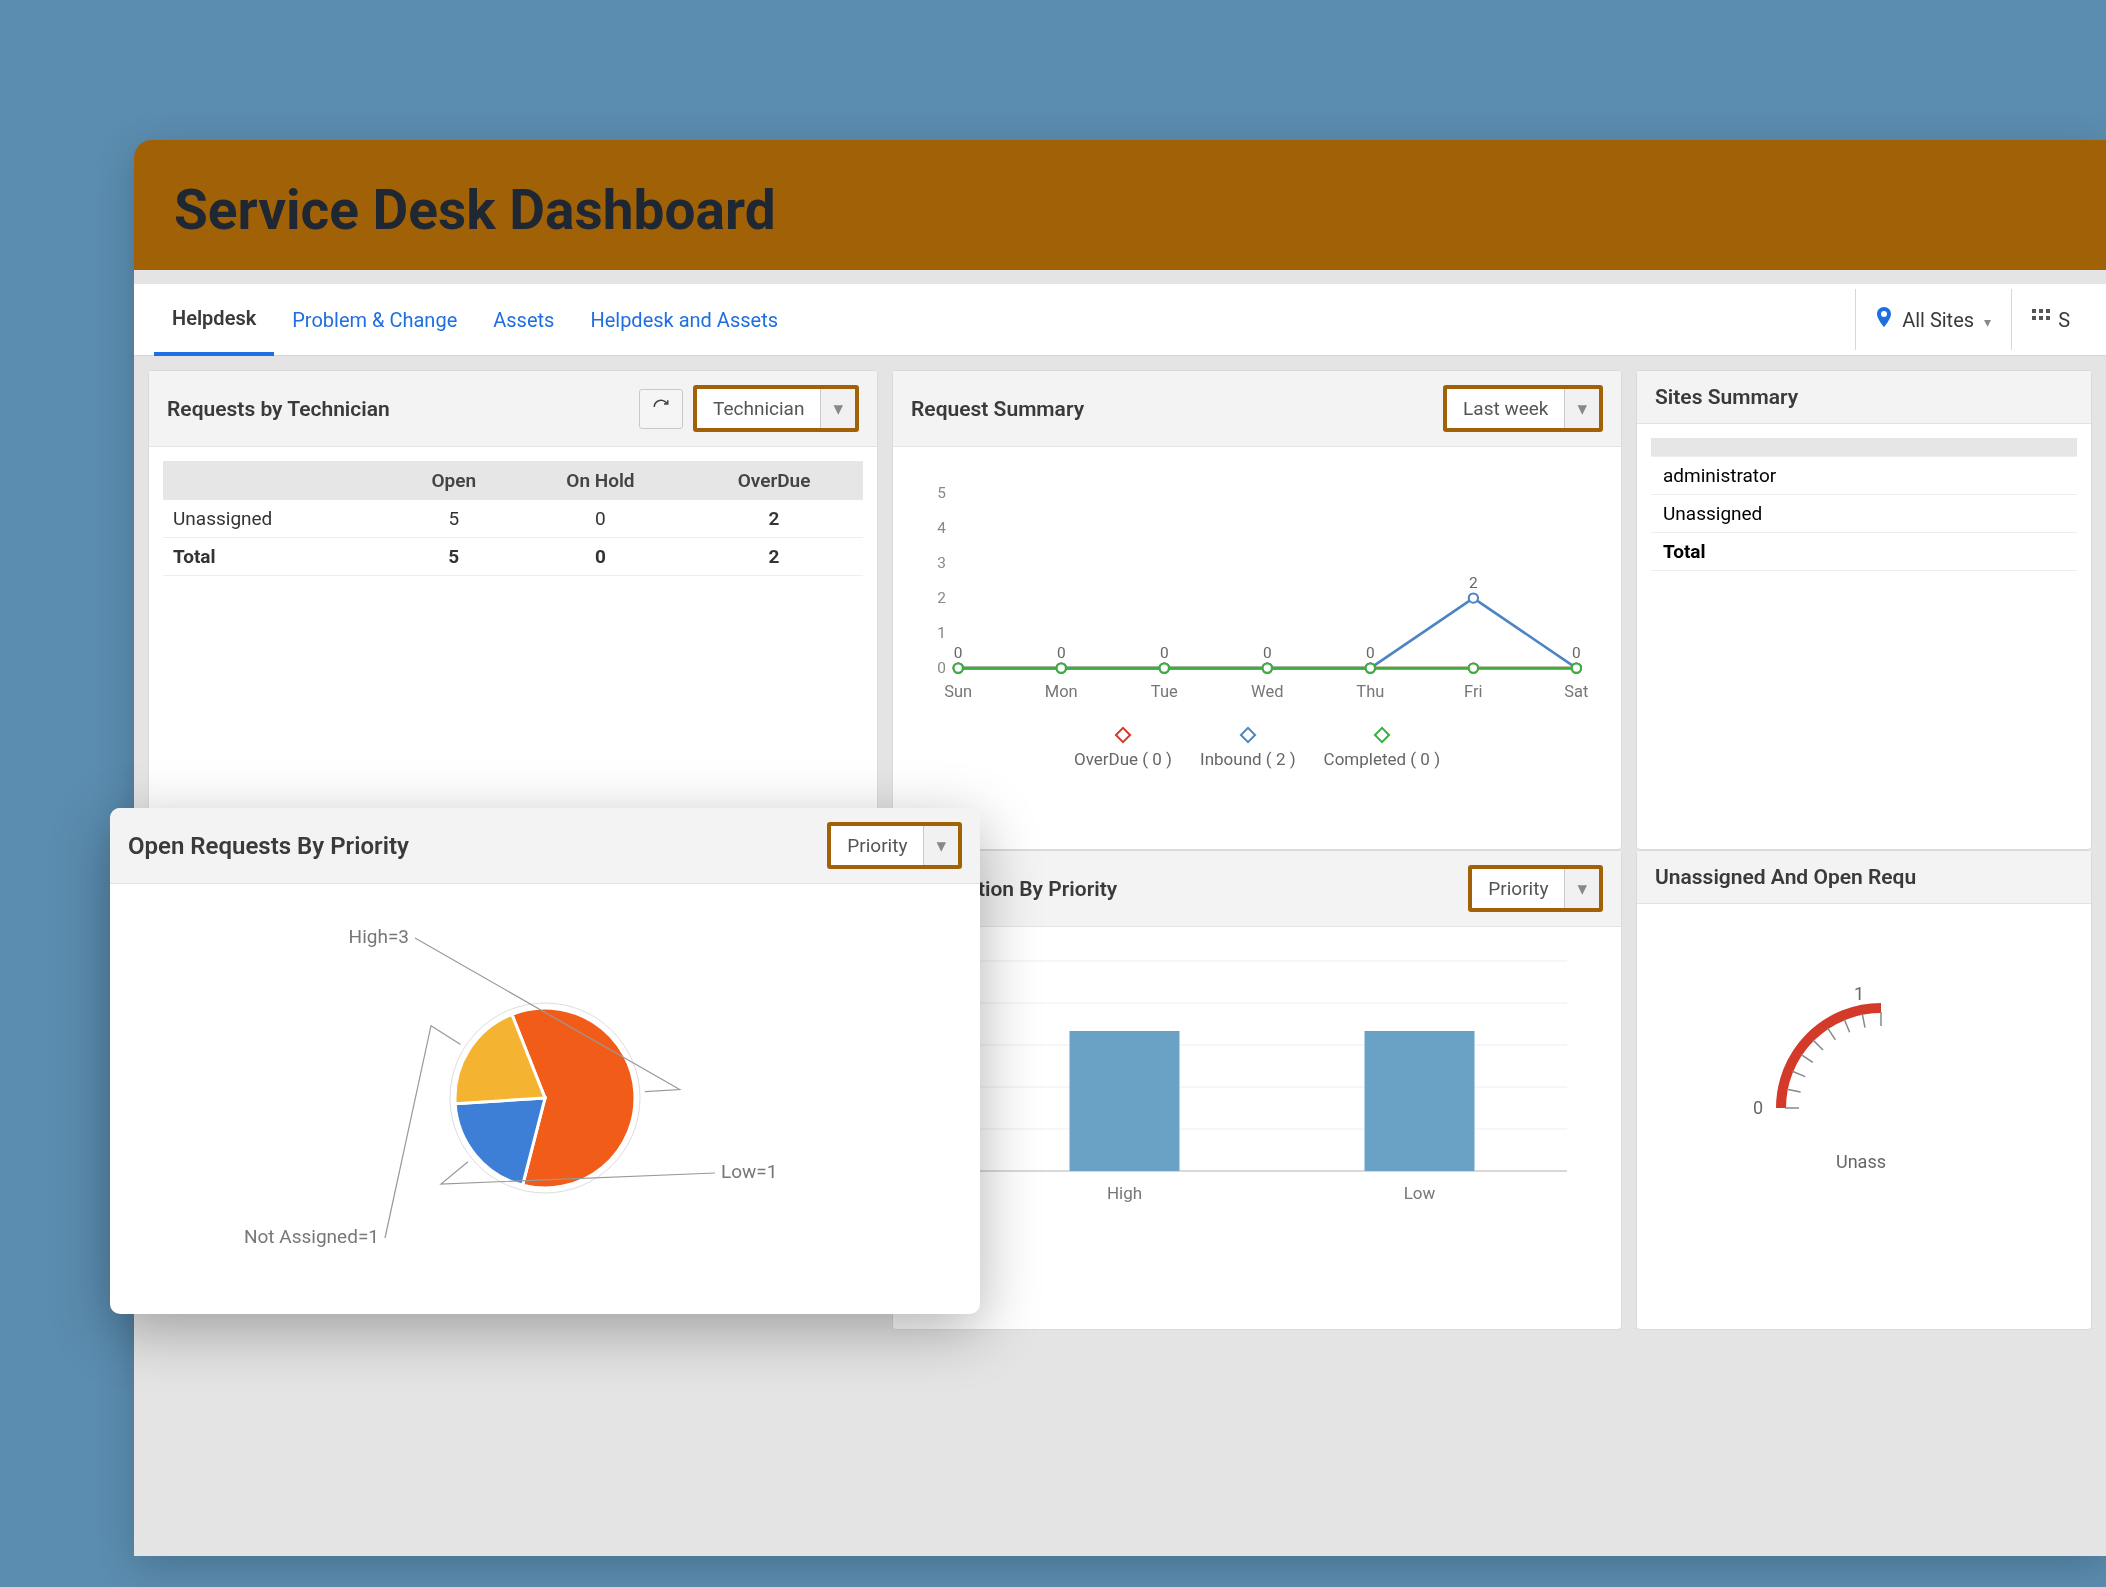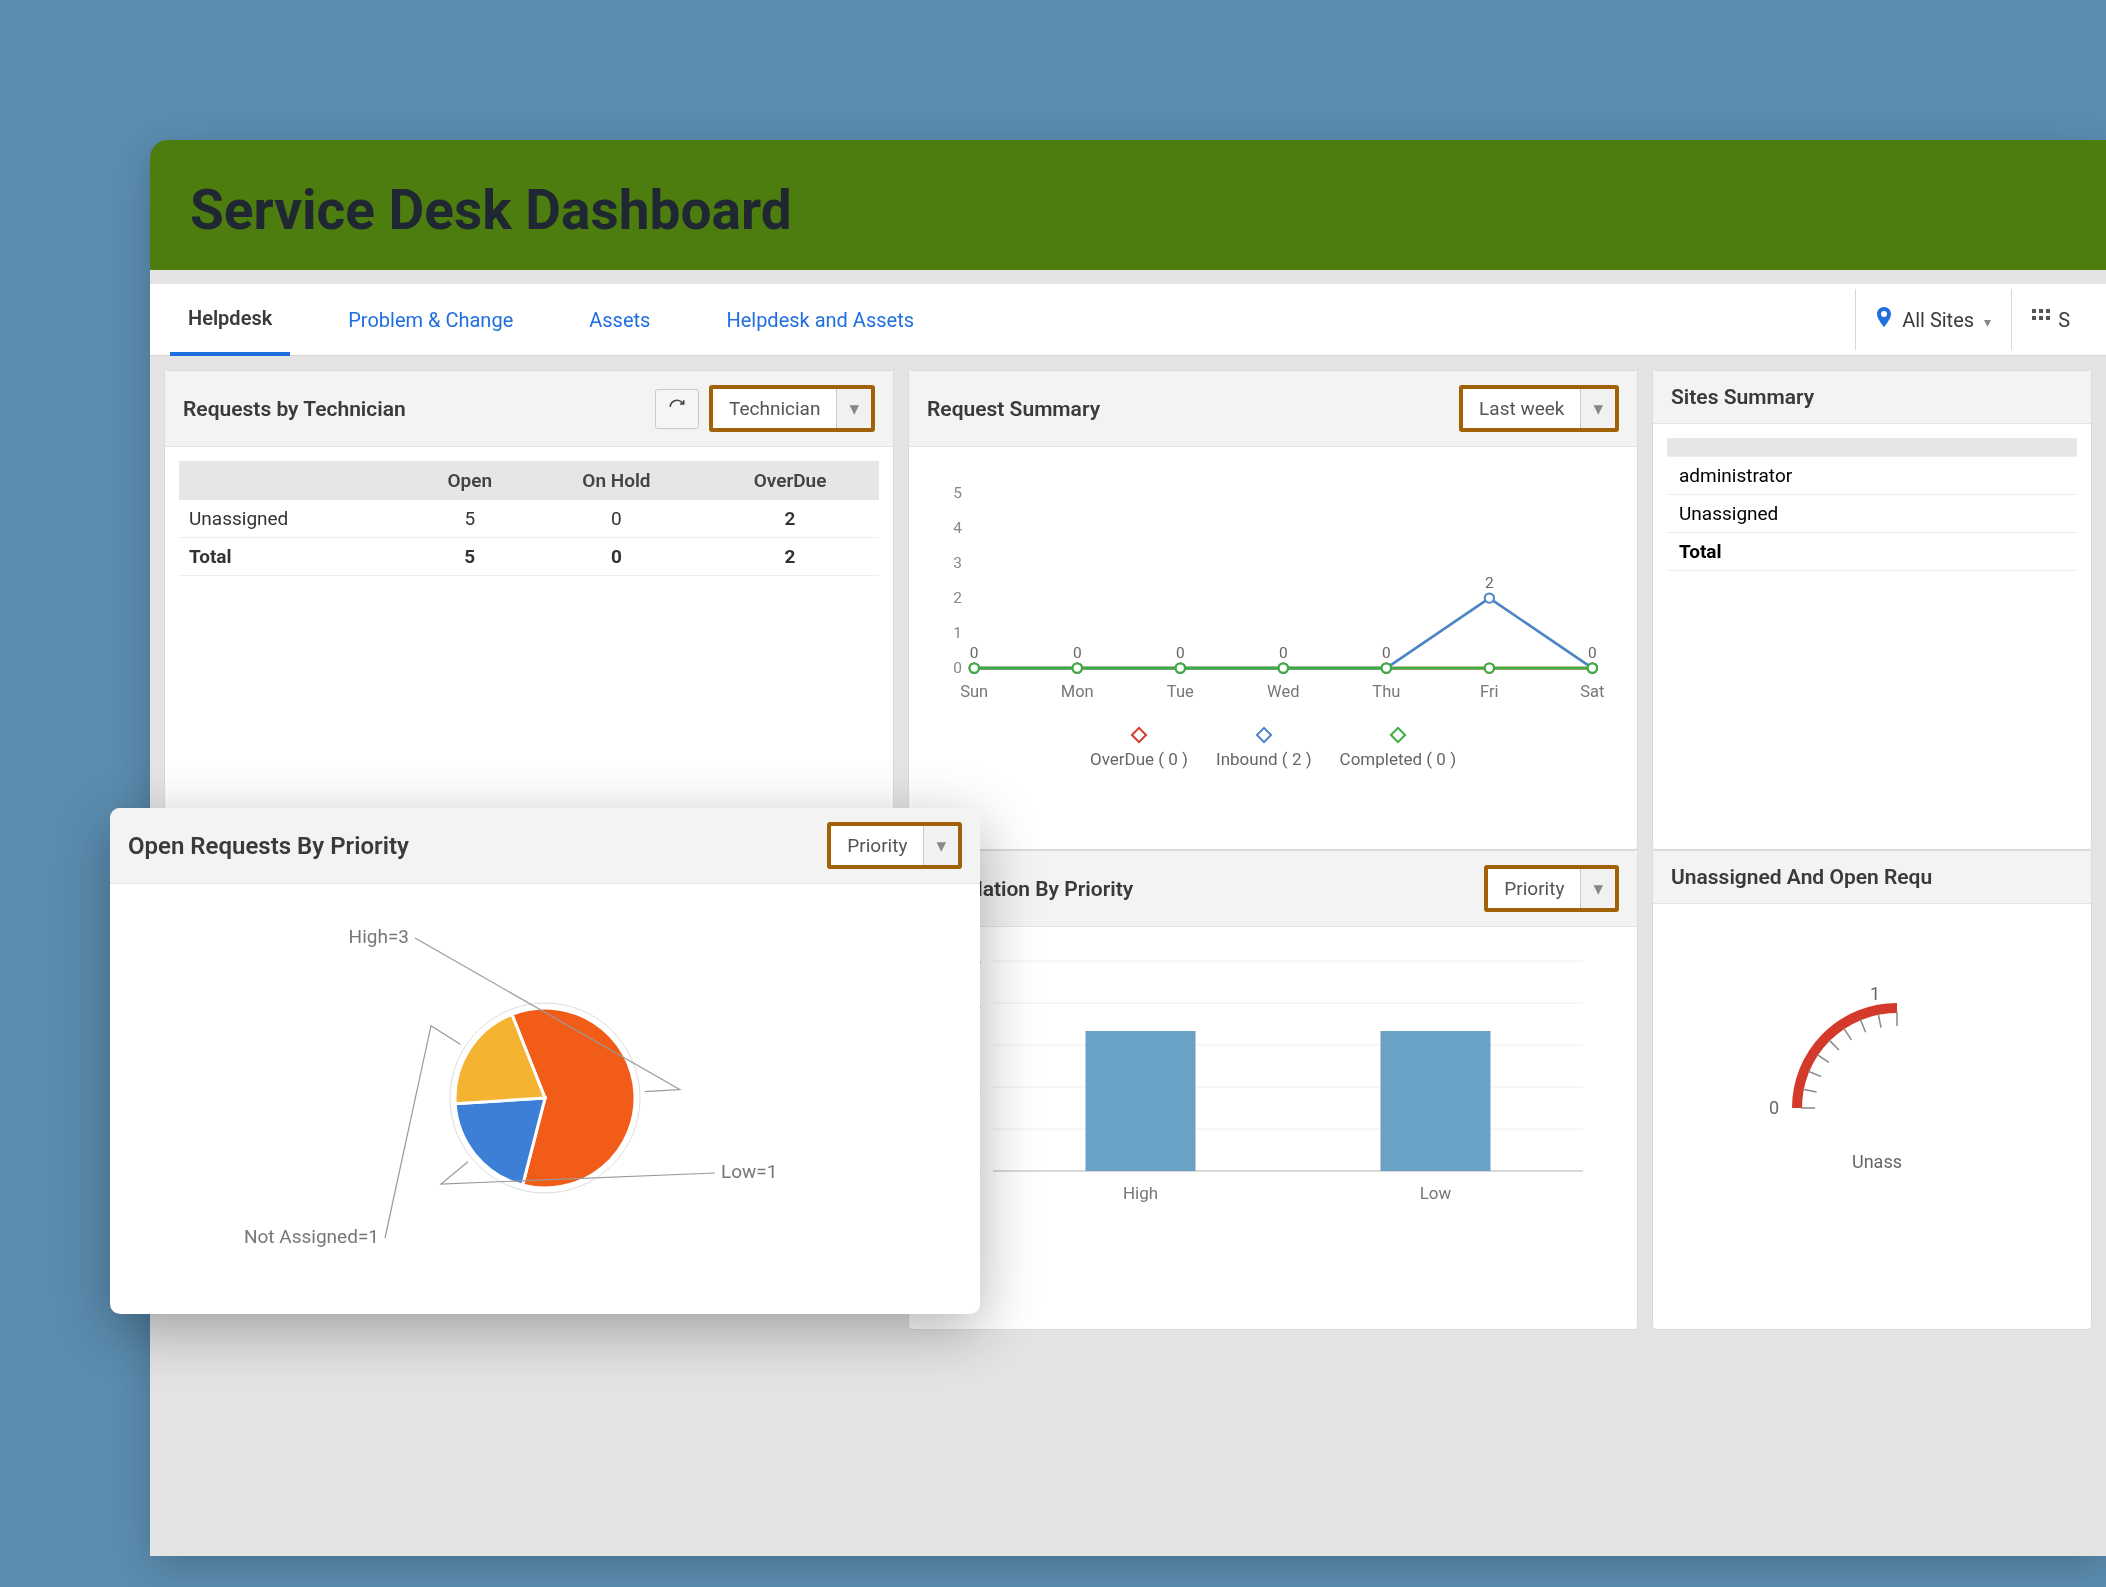--- a/index.html
+++ b/index.html
@@ -6,44 +6,43 @@
 body {
   font-family: -apple-system, BlinkMacSystemFont, "Segoe UI", Roboto, Arial, sans-serif;
   background: #5b8db0;
   width: 2106px;
   height: 1587px;
   overflow: hidden;
 }
 .app-window {
   position: absolute;
   top: 140px;
-  left: 150px;
+  left: 134px;
   right: 0;
-  background: #4d7c0f;
+  background: #a16207;
   border-radius: 18px 0 0 0;
   box-shadow: 0 10px 40px rgba(0,0,0,0.2);
 }
 .page-title {
   font-size: 55px;
   font-weight: 700;
   color: #1f2733;
   padding: 38px 40px 28px 40px;
 }
 .subheader {
   background: #e4e4e4;
   height: 14px;
 }
 .tabbar {
   display: flex;
   align-items: center;
   border-bottom: 1px solid #d7d7d7;
   padding: 0 20px;
   font-size: 20px;
   background: #fff;
-  gap: 40px;
 }
 .tab {
   padding: 22px 18px;
   color: #1f6fe0;
   cursor: pointer;
 }
 .tab.active {
   color: #3a3a3a;
   border-bottom: 4px solid #1f6fe0;
   font-weight: 600;

